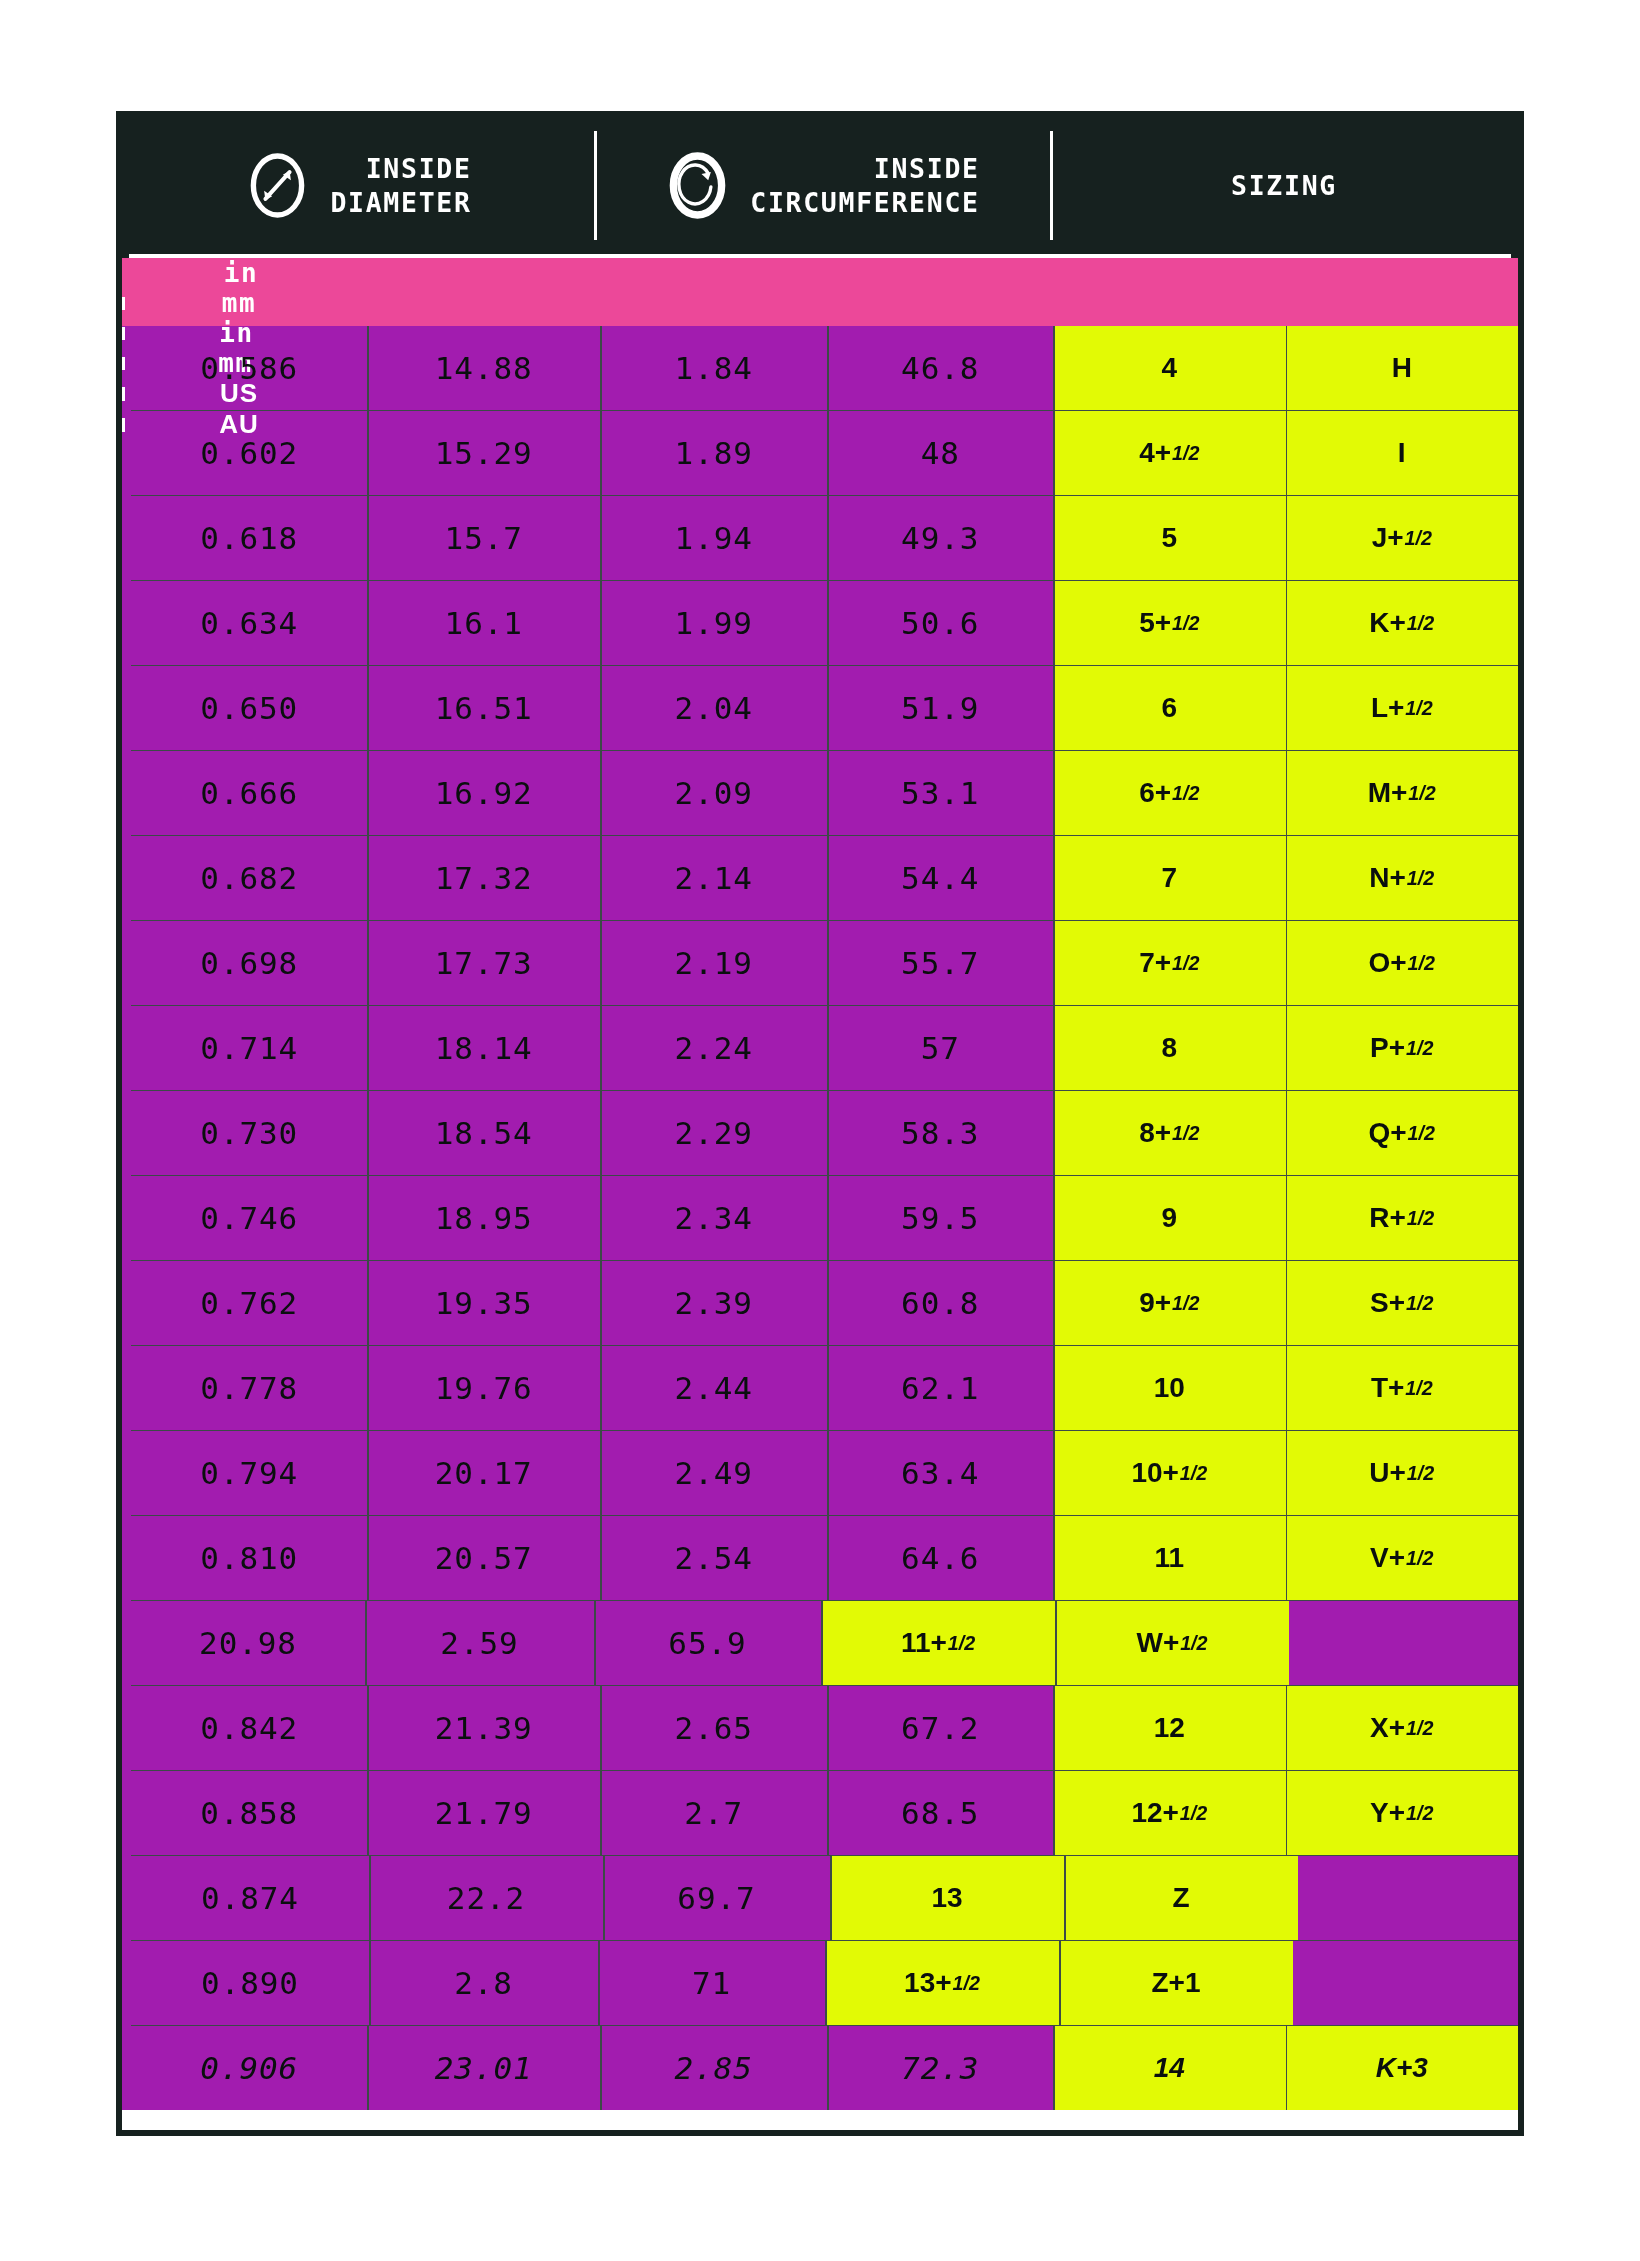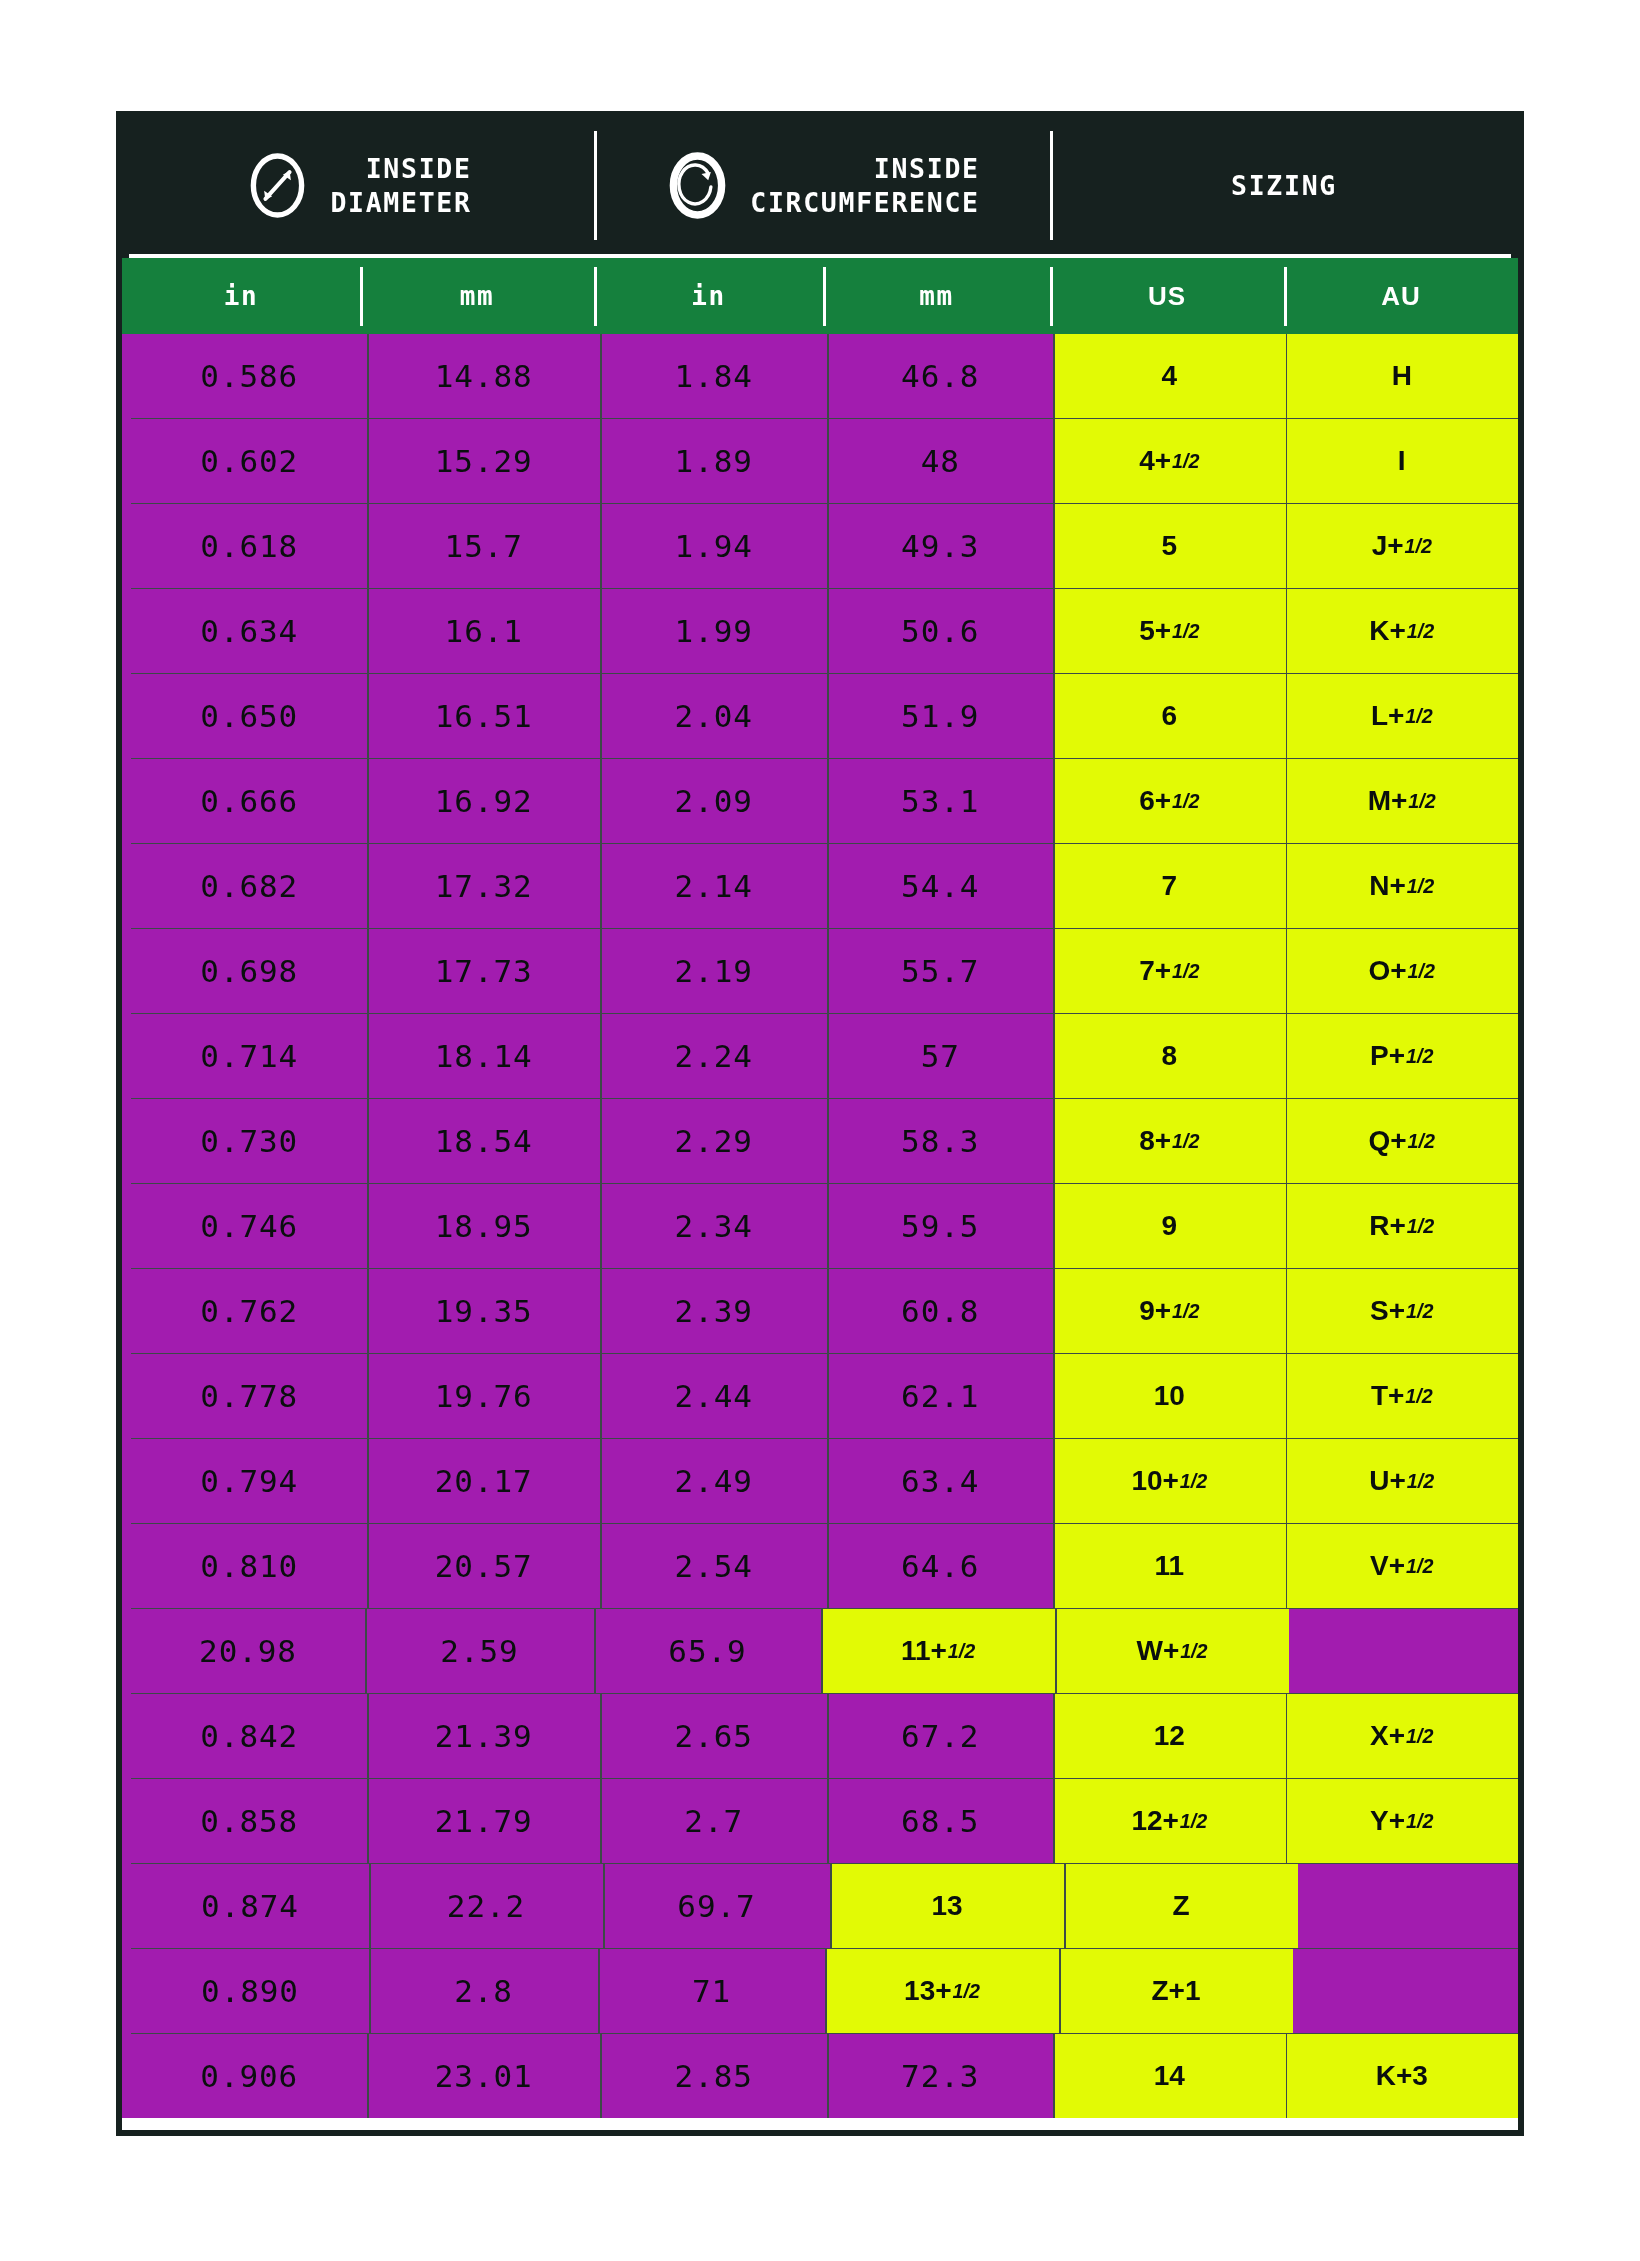--- a/index.html
+++ b/index.html
@@ -98,22 +98,23 @@
     left: 6.8px;
     right: 6.8px;
     top: 0;
     height: 4.3px;
     background: #ffffff;
   }
 
   
   .unit-header {
     display: flex;
-    background: #15803d;
-    height: 76px;
+    background: #ec4899;
+    height: 68px;
+    flex-direction: column;
   }
   .unit-cell {
     display: flex;
     align-items: center;
     justify-content: center;
     color: #ffffff;
     font-family: "DejaVu Sans Mono", monospace;
     font-size: 26px;
     font-weight: bold;
     letter-spacing: 1.7px;
@@ -135,21 +136,21 @@
     background: #ffffff;
   }
 
   
   .rows { background: #a21caf; padding-left: 9px; }
   .row {
     display: flex;
     height: 84px;
     border-bottom: 1.7px solid #3c4a47;
   }
-  .row:last-child { border-bottom: none; }
+  .row:last-child { border-bottom: none; font-style: italic; }
 
   .cell {
     display: flex;
     align-items: center;
     justify-content: center;
     box-sizing: border-box;
     position: relative;
     color: #0a0f0e;
   }
   .cell + .cell::before {

